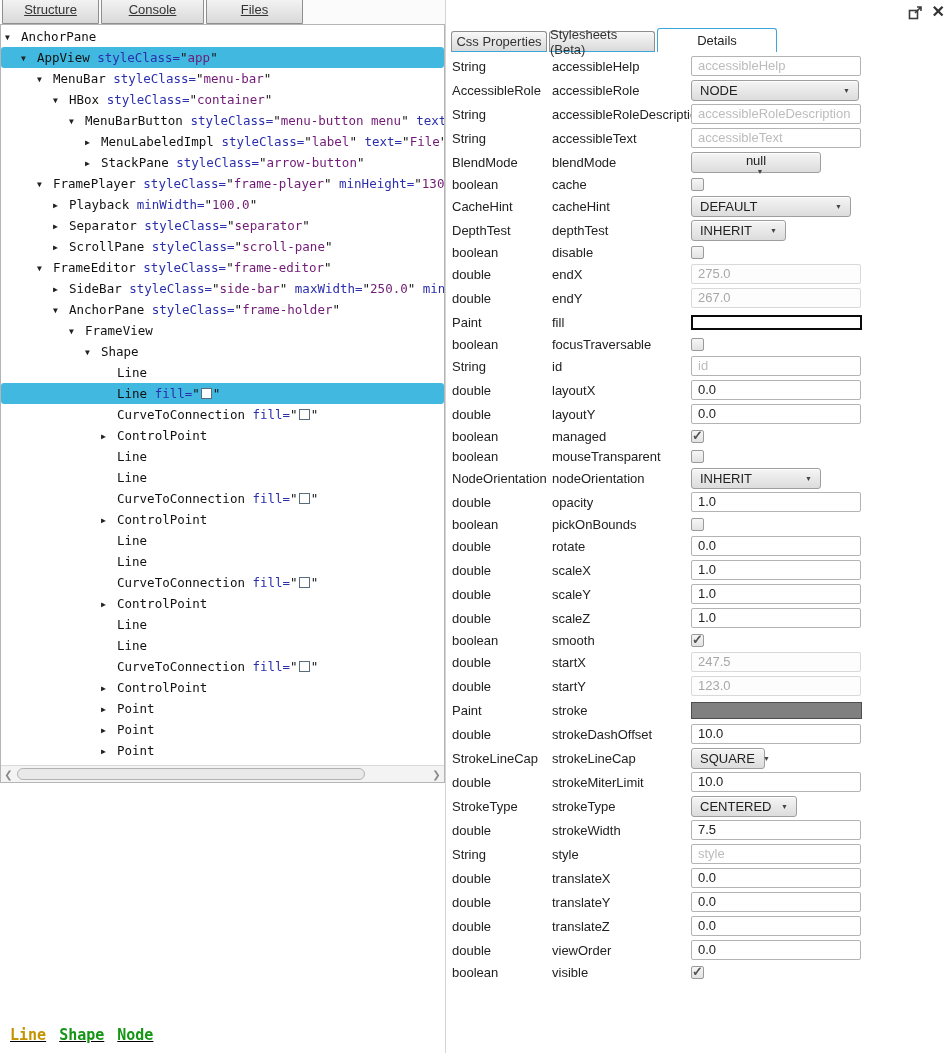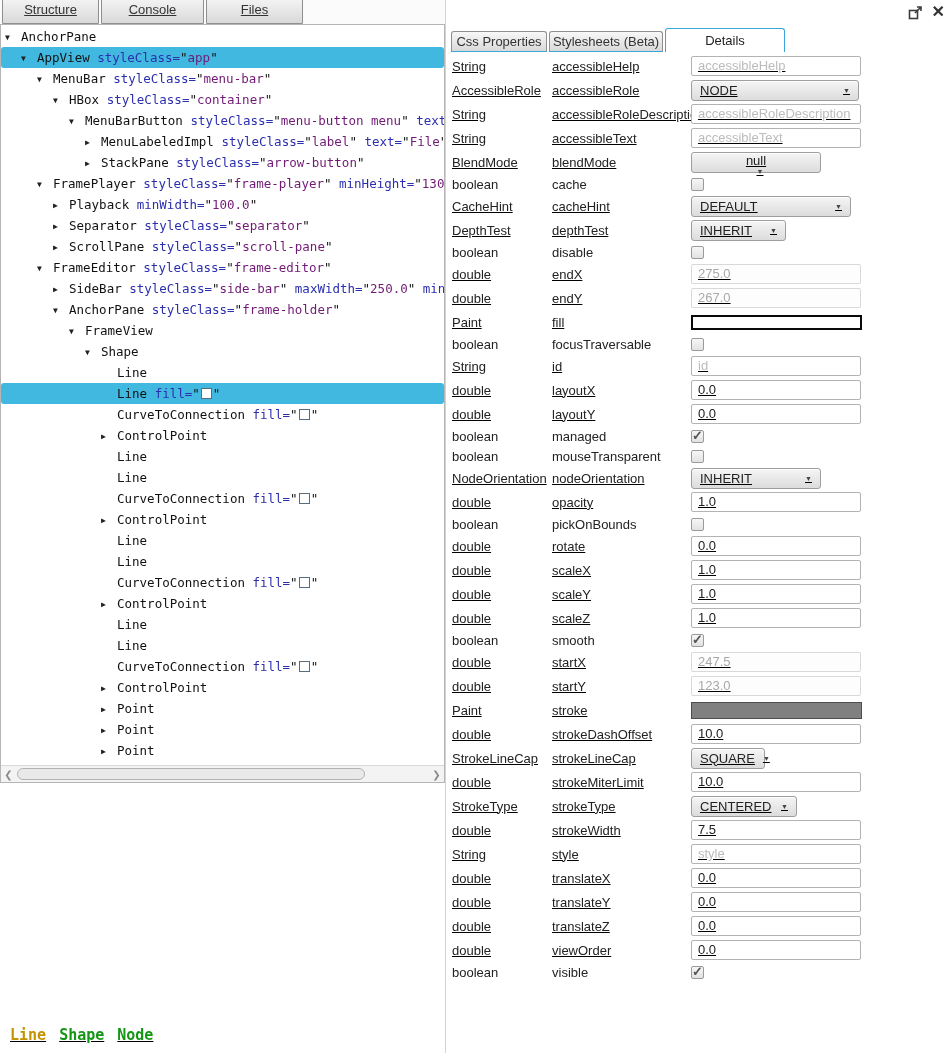--- a/index.html
+++ b/index.html
@@ -45,21 +45,21 @@
   .winicons { position:absolute; top:3px; right:7px; display:flex; gap:8px; align-items:center; }
   .close-x { font-size:16px; color:#333; font-weight:bold; line-height:18px; }
   .tabbar2 { position:absolute; top:28px; left:5px; display:flex; align-items:flex-end; }
   .tab2 { height:21px; background:linear-gradient(#f8f8f8,#d9d9d9); border:1px solid #8f8f8f;
           border-bottom:1px solid #3ba6dc; border-radius:3px 3px 0 0; font-size:13px; color:#333;
           display:flex; align-items:center; justify-content:center; margin-right:2px; }
   .tab2.active { height:24px; background:#fff; border:1px solid #3ba6dc; border-bottom:none;
                  color:#222; }
   .props { position:absolute; top:54px; left:6px; width:496px; }
   .prow { display:flex; align-items:center; }
-  .prow.h24{ height:24px;text-decoration:underline; } .prow.h20{ height:20px; }
+  .prow.h24{ height:24px; } .prow.h20{ height:20px; }
   .ptype { width:100px; font-size:13px; color:#222; flex:none; }
   .pname { width:139px; font-size:13px; color:#222; flex:none; }
   .ctl { flex:none; }
   .tfield { width:170px; height:20px; background:#fff; border:1px solid #b3b3b3; border-radius:2px;
             font-size:13px; color:#222; line-height:18px; padding-left:6px; overflow:hidden; }
   .tfield.dis { background:#fdfdfd; border-color:#d9d9d9; color:#a8a8a8; }
   .tfield .ph { color:#bcbcbc; }
   .combo { height:21px; background:linear-gradient(#f5f5f5,#dcdcdc); border:1px solid #9e9e9e;
            border-radius:3px; box-shadow:inset 0 1px 0 #fff; display:flex; align-items:center;
            justify-content:space-between; padding:0 8px; font-size:13px; color:#222; }
@@ -134,21 +134,21 @@
   <div class="rp">
     <div class="winicons">
       <svg width="17" height="17" viewBox="0 0 17 17">
         <rect x="2.5" y="6.5" width="8" height="8" fill="none" stroke="#3c3c3c" stroke-width="1.6"></rect>
         <path d="M8 9 L14 3 M10 3 L14 3 L14 7" fill="none" stroke="#3c3c3c" stroke-width="1.6"></path>
       </svg>
       <span class="close-x">✕</span>
     </div>
     <div class="tabbar2">
       <div class="tab2" style="width:96px">Css Properties</div>
-      <div class="tab2" style="width:114px">Stylesheets (Beta)</div>
+      <div class="tab2" style="width:106px">Stylesheets (Beta)</div>
       <div class="tab2 active" style="width:120px">Details</div>
     </div>
     <div class="props" id="props">
         <div class="prow h24">
           <span class="ptype">String</span>
           <span class="pname">accessibleHelp</span>
           <div class="ctl">
             <div class="tfield"><span class="ph">accessibleHelp</span></div>
           </div>
         </div>

